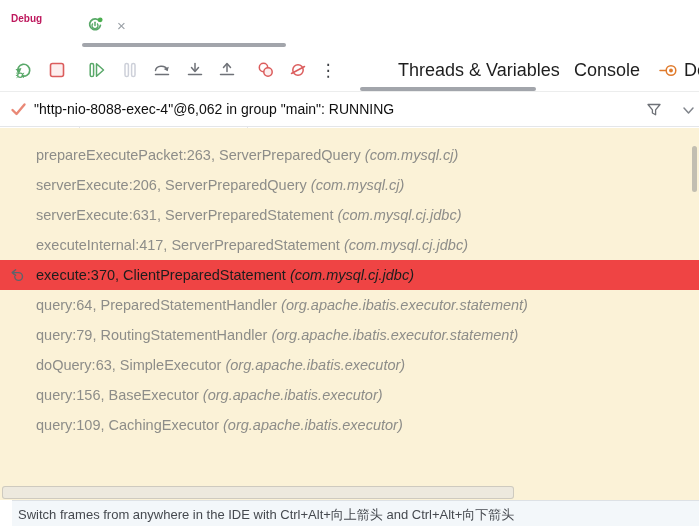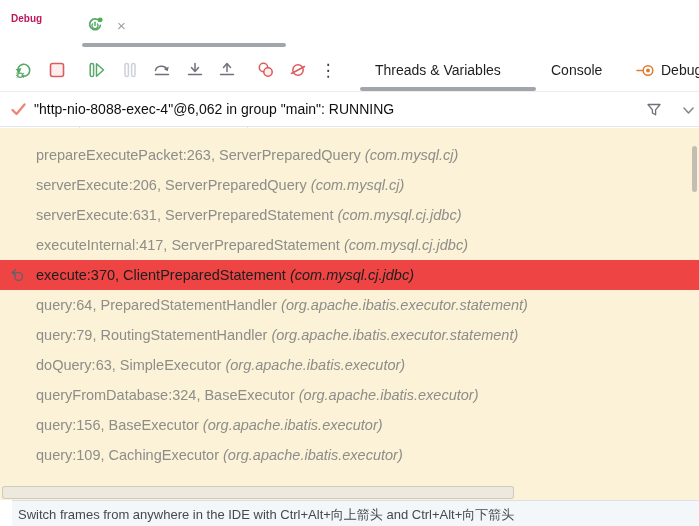--- a/index.html
+++ b/index.html
@@ -13,21 +13,21 @@
   .debug-title { position:absolute; left:11px; top:13px; font-size:10px; font-weight:bold; color:#be185d; }
   .run-tab { position:absolute; left:80px; top:8px; height:34px; display:flex; align-items:center; gap:7px; padding:0 6px; }
   .run-tab .tab-label { font-size:15px; color:#1c1c1c; }
   .run-tab .close { font-size:15px; color:#9aa0a6; margin-left:6px; }
   .run-tab-underline { position:absolute; left:82px; top:43px; width:204px; height:4px; border-radius:3px; background:#a2a5ab; }
 
   
   .toolbar { position:absolute; left:0; top:48px; width:699px; height:44px; background:#ffffff; border-bottom:1px solid #eceded; }
   .tb-icon { position:absolute; top:12px; width:20px; height:20px; display:flex; align-items:center; justify-content:center; }
   .tb-sep { position:absolute; top:57px; width:1px; height:26px; background:#e4e5e9; }
-  .view-tab { position:absolute; top:0; height:44px; display:flex; align-items:center; gap:6px; font-size:14px; color:#1e1e1e; }
+  .view-tab { position:absolute; top:0; height:44px; display:flex; align-items:center; gap:6px; font-size:18px; color:#1e1e1e;margin-left:23px; }
   .vt-underline { position:absolute; left:360px; top:87px; width:176px; height:4px; border-radius:3px; background:#a2a5ab; }
 
   
   .thread-bar { position:absolute; left:0; top:92px; width:699px; height:35px; background:#ffffff; border-bottom:1px solid #e4e6e9; }
   .thread-check { position:absolute; left:10px; top:9px; }
   .thread-text { position:absolute; left:34px; top:9px; font-size:14px; color:#0f0f0f; white-space:nowrap; }
   .thread-filter { position:absolute; left:645px; top:9px; }
   .thread-chevron { position:absolute; left:681px; top:11px; }
 
   
@@ -209,23 +209,20 @@
     <div class="frame-row">
       <span class="frame-text"><span>query:64, PreparedStatementHandler</span> <i>(org.apache.ibatis.executor.statement)</i></span>
     </div>
     <div class="frame-row">
       <span class="frame-text"><span>query:79, RoutingStatementHandler</span> <i>(org.apache.ibatis.executor.statement)</i></span>
     </div>
     <div class="frame-row">
       <span class="frame-text"><span>doQuery:63, SimpleExecutor</span> <i>(org.apache.ibatis.executor)</i></span>
     </div>
     <div class="frame-row">
-      <span class="frame-text"><span>queryFromDatabase:324, BaseExecutor</span> <i>(org.apache.ibatis.executor)</i></span>
-    </div>
-    <div class="frame-row">
       <span class="frame-text"><span>query:156, BaseExecutor</span> <i>(org.apache.ibatis.executor)</i></span>
     </div>
     <div class="frame-row">
       <span class="frame-text"><span>query:109, CachingExecutor</span> <i>(org.apache.ibatis.executor)</i></span>
     </div>
   </div>
 
   <div class="vscrollbar"></div>
   <div class="hscrollbar"></div>
 

